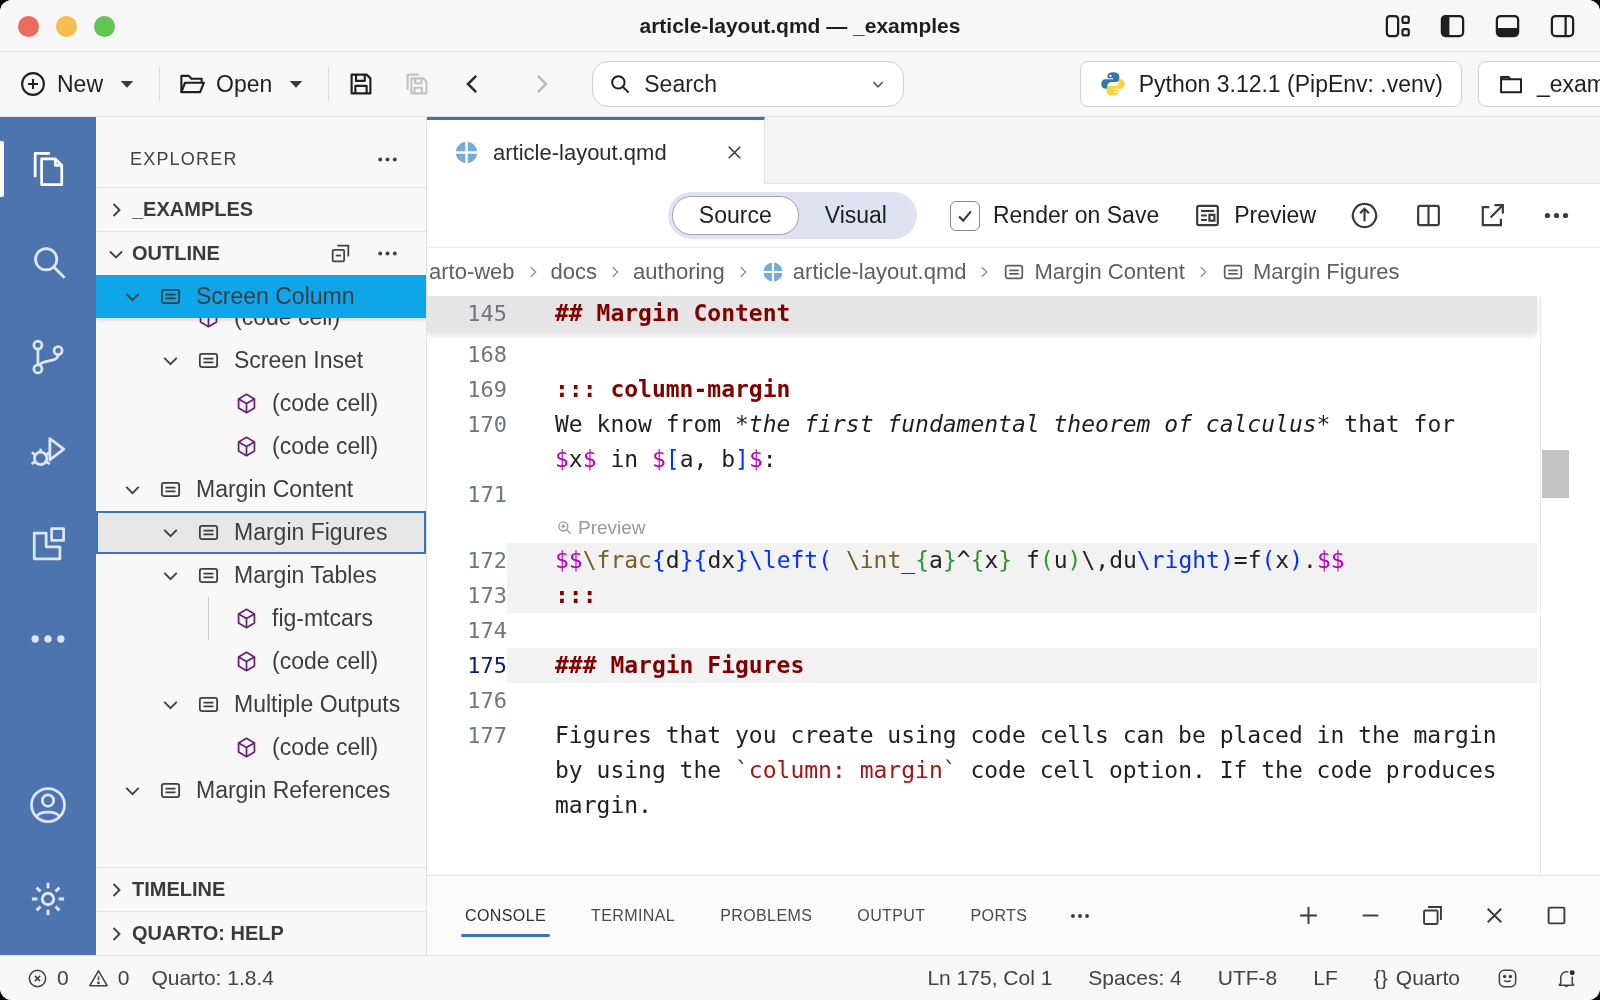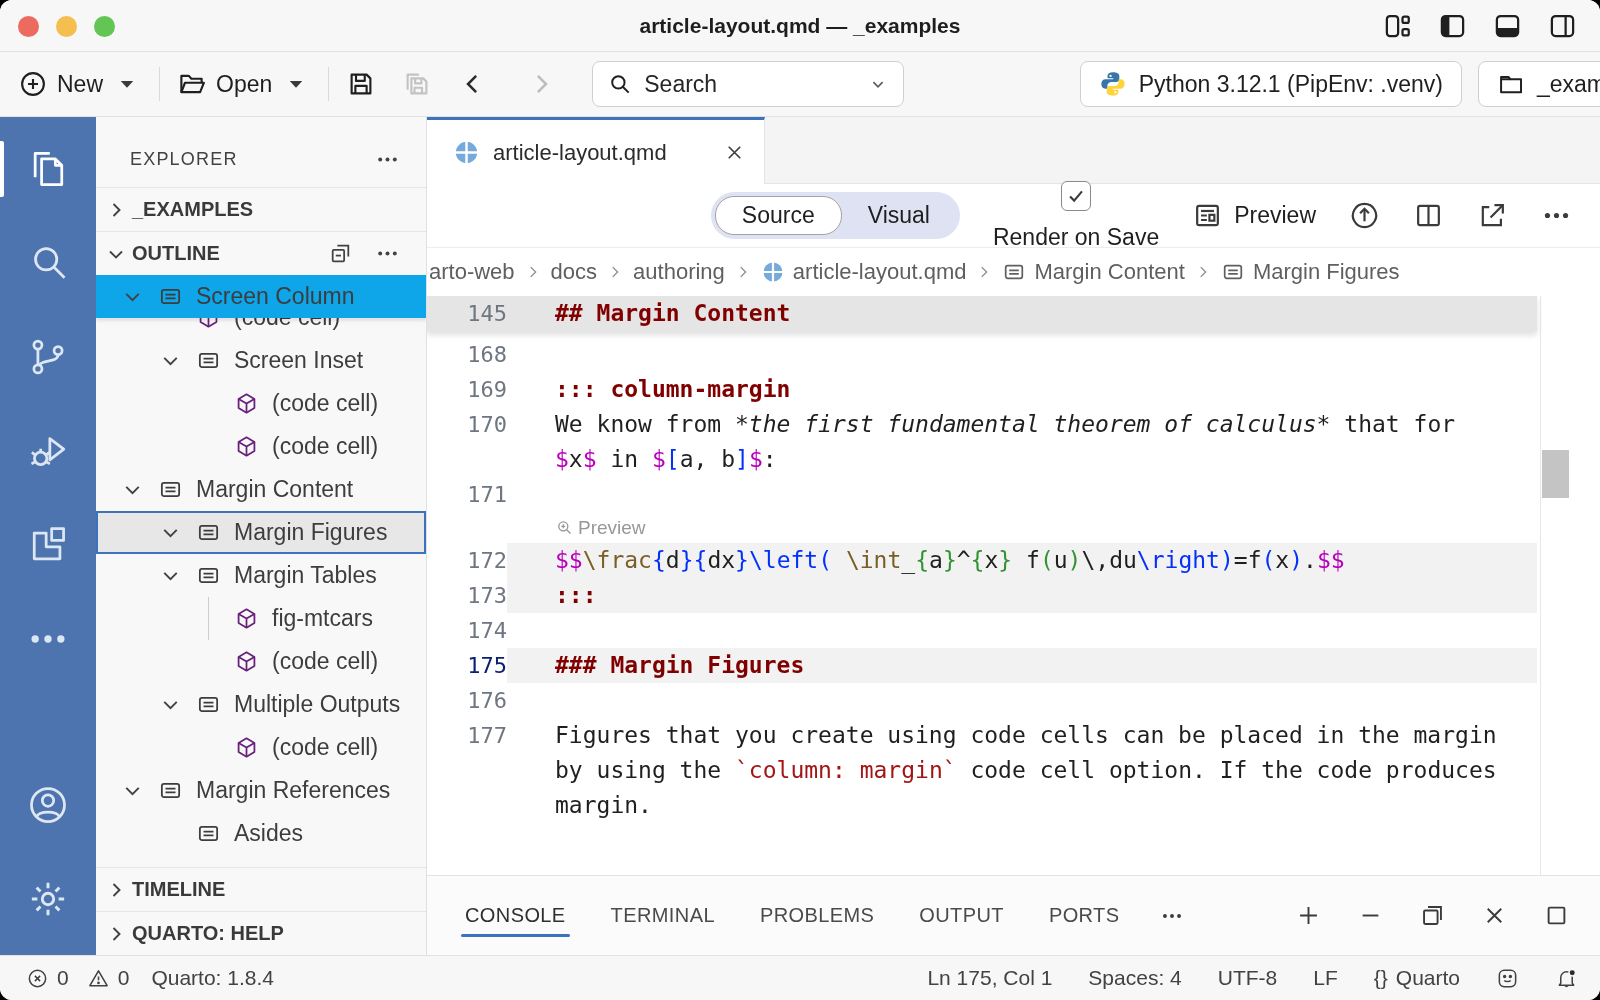--- a/index.html
+++ b/index.html
@@ -21,21 +21,21 @@
   
   .toolbar { height:65px; background:#f8f7f7; border-bottom:1px solid #e3e1e1; flex:none;
              display:flex; align-items:center; padding-left:18px; }
   .tb-btn { display:flex; align-items:center; gap:9px; font-size:23px; color:#1f1f1f; }
   .tb-btn svg { width:30px; height:30px; }
   .tb-div { width:1px; height:34px; background:#d9d9d9; margin:0 17px; flex:none; }
   .icon-btn svg { width:30px; height:30px; display:block; }
   .iconpair { display:flex; gap:26px; align-items:center; }
   .navpair { display:flex; gap:38px; align-items:center; margin-left:26px; }
   .searchbox { margin-left:36px; width:312px; height:46px; background:#fff; border:1.5px solid #cfcfcf;
-               border-radius:8px; display:flex; align-items:center; padding:0 14px; gap:11px;
+               border-radius:16px; display:flex; align-items:center; padding:0 14px; gap:11px;
                font-size:23px; color:#262626; }
   .searchbox .grow { flex:1; }
   .pill { height:46px; background:#fff; border:1.5px solid #cfcfcf; border-radius:8px;
           display:flex; align-items:center; padding:0 18px; gap:12px; font-size:23px; color:#1f1f1f;
           white-space:nowrap; flex:none; }
   .py-pill { margin-left:auto; }
   .ws-pill { margin-left:16px; width:200px; margin-right:-78px; overflow:hidden; }
 
   
   .main { flex:1; display:flex; min-height:0; }
@@ -85,21 +85,21 @@
          gap:13px; font-size:22px; color:#2c2c2c; }
   .tab svg.ticon { width:27px; height:27px; flex:none; }
   .tab .close { margin-left:auto; }
   .tab .close svg { width:23px; height:23px; color:#3c3c3c; display:block; }
 
   .ed-toolbar { height:64px; background:#fff; border-bottom:1px solid #ededed; flex:none;
                 display:flex; align-items:center; justify-content:flex-end; padding:0 28px; gap:33px; }
   .seg { background:#dfe2f2; border-radius:24px; padding:4px; display:flex; font-size:23px; flex:none; }
   .seg .on { background:#fff; border:1px solid #a3a3a3; border-radius:19px; padding:5px 26px; color:#1f1f1f; }
   .seg .off { padding:6px 26px; color:#1f1f1f; }
-  .chkgroup { display:flex; align-items:center; gap:13px; font-size:23px; color:#1f1f1f;flex-direction:column; }
+  .chkgroup { display:flex; align-items:center; gap:13px; font-size:23px; color:#1f1f1f; }
   .chk { width:30px; height:30px; border:1.7px solid #8a8a8a; border-radius:6px; background:#fff;
          display:flex; align-items:center; justify-content:center; }
   .chk svg { width:22px; height:22px; color:#3b3b3b; }
   .edt-ic svg { width:31px; height:31px; color:#3b3b3b; display:block; }
   .prevgroup { display:flex; align-items:center; gap:11px; font-size:23px; color:#1f1f1f; }
 
   .breadcrumbs { height:48px; background:#fff; display:flex; align-items:center; font-size:22px;
                  color:#5f5f5f; flex:none; overflow:hidden; white-space:nowrap; padding-left:2px; }
   .bc-item { display:flex; align-items:center; gap:8px; flex:none; }
   .bc-item svg { width:24px; height:24px; display:block; }
@@ -130,21 +130,21 @@
   .tk-o { color:#795e26; }
   .tk-i { color:#1f1f1f; font-style:italic; }
   .tk-c { color:#a31515; }
   .scrollbar { position:absolute; top:0; bottom:0; right:32px; width:28px; border-left:1px solid #e7e7e7; }
   .sb-thumb { position:absolute; top:154px; left:1px; width:27px; height:48px; background:#c4c4c4; }
 
   
   .panel { height:80px; border-top:1px solid #e3e3e3; background:#fbfbfb; flex:none;
            display:flex; align-items:center; padding:0 30px 0 38px; }
   .ptabs { display:flex; gap:45px; height:100%; align-items:center; }
-  .ptab { font-size:20px; letter-spacing:.4px; color:#4a4a4a; height:100%; display:flex;
+  .ptab { font-size:16px; letter-spacing:.4px; color:#4a4a4a; height:100%; display:flex;
           align-items:center; position:relative; }
   .ptab.active { color:#2f2f2f; }
   .ptab.active::after { content:""; position:absolute; left:-4px; right:-4px; bottom:18px; height:3px;
                         background:#3b74bd; border-radius:2px; }
   .pmore { margin-left:40px; }
   .pmore svg { width:26px; height:26px; color:#3b3b3b; display:block; }
   .pactions { margin-left:auto; display:flex; gap:35px; align-items:center; }
   .pactions svg { width:27px; height:27px; color:#3b3b3b; display:block; }
 
   
@@ -532,30 +532,20 @@
               </svg>
             </span>
             <span class="ticon">
               <svg viewBox="0 0 24 24" fill="none" stroke="currentColor" stroke-width="1.7">
                 <rect x="3.7" y="5.7" width="16.6" height="12.6" rx="2"></rect>
                 <path d="M7.2 10.3h9.6M7.2 13.9h9.6"></path>
               </svg>
             </span>
             <span>Margin References</span>
           </div>
-          <div class="trow" style="padding-left: 62px;">
-            <span class="chev"></span>
-            <span class="ticon">
-              <svg viewBox="0 0 24 24" fill="none" stroke="currentColor" stroke-width="1.7">
-                <rect x="3.7" y="5.7" width="16.6" height="12.6" rx="2"></rect>
-                <path d="M7.2 10.3h9.6M7.2 13.9h9.6"></path>
-              </svg>
-            </span>
-            <span>Asides</span>
-          </div>
         </div>
       <div class="sb-footer">
         <div class="sec-head">
           <svg class="chev" viewBox="0 0 24 24" fill="none" stroke="currentColor" stroke-width="1.9">
               <path d="M9.5 6l6 6-6 6"></path>
             </svg>
           <span>TIMELINE</span>
         </div>
         <div class="sec-head">
           <svg class="chev" viewBox="0 0 24 24" fill="none" stroke="currentColor" stroke-width="1.9">

